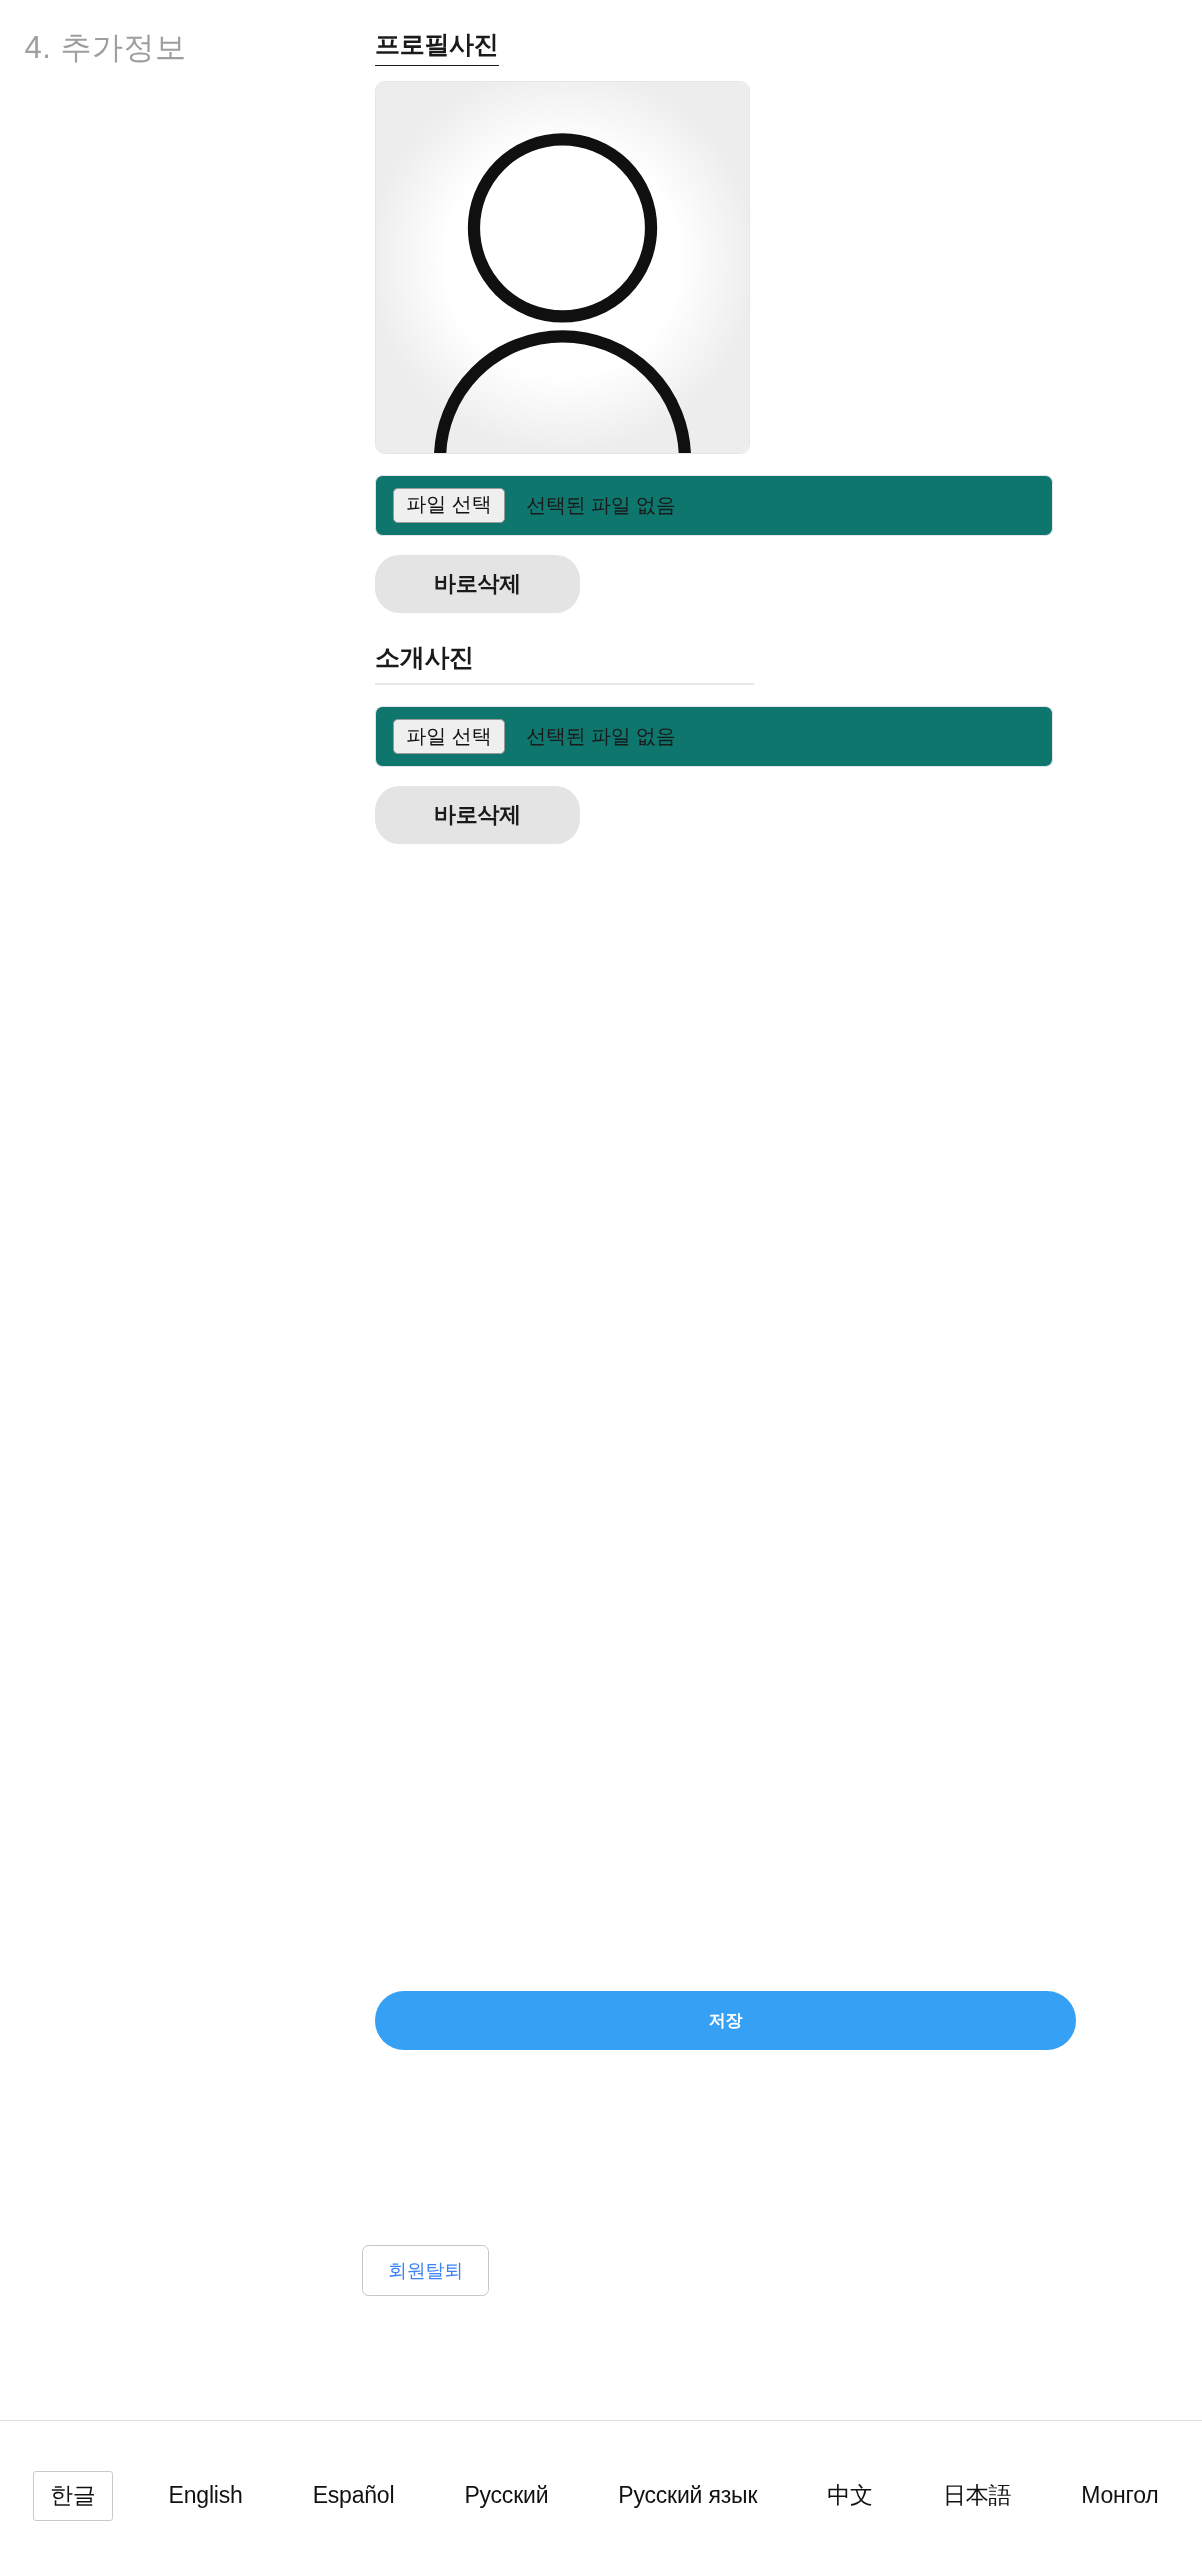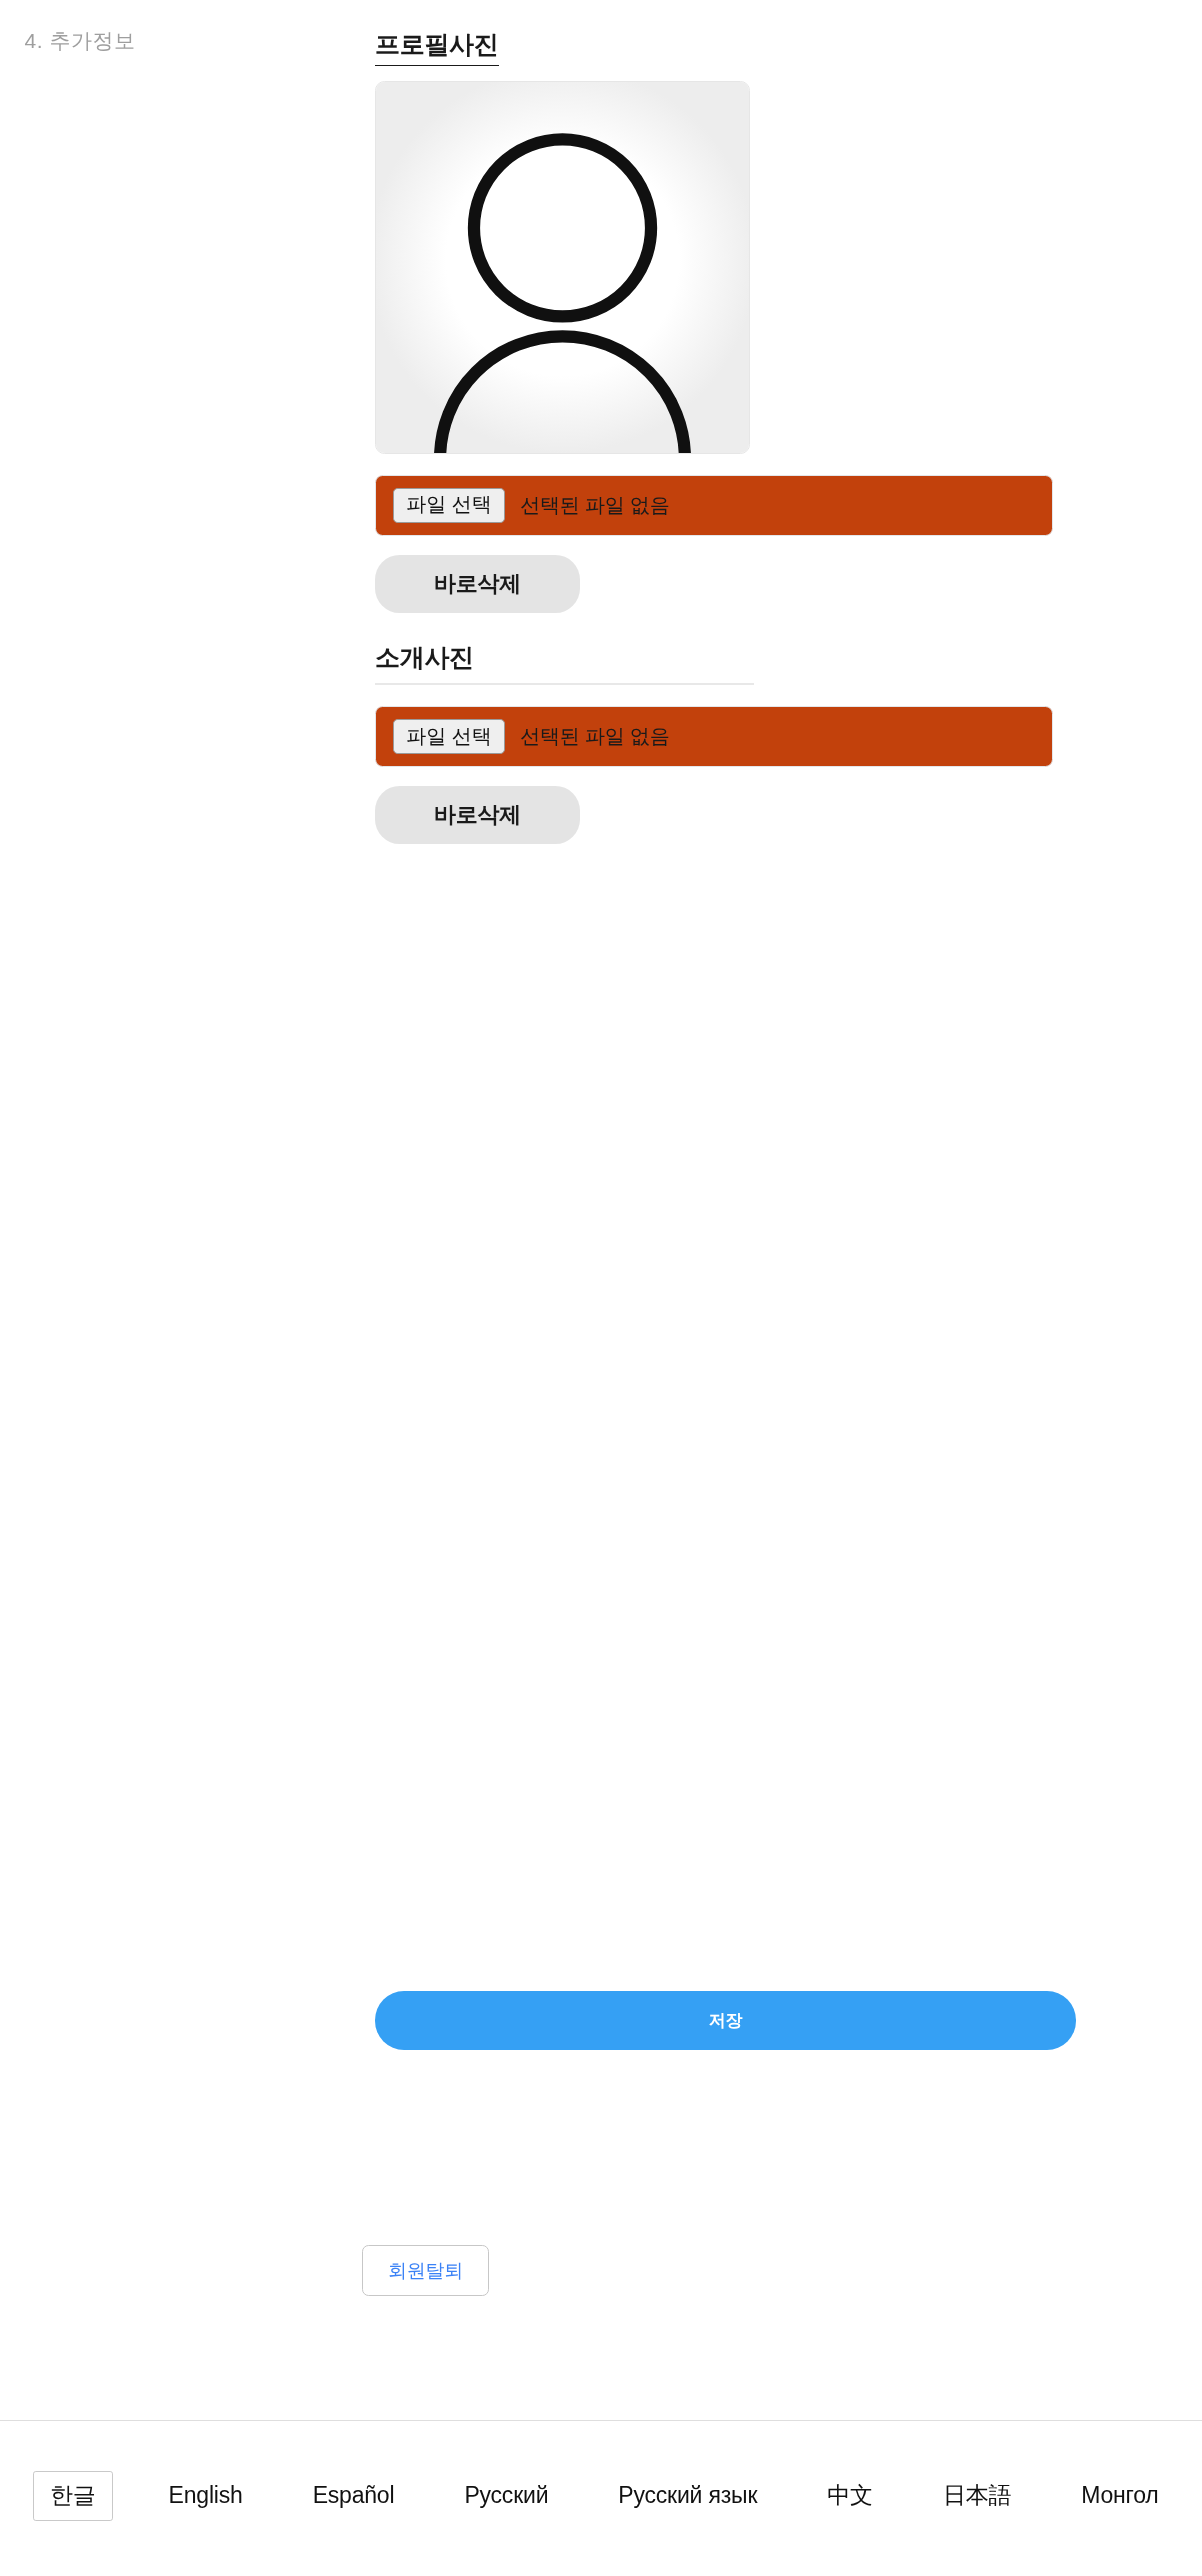--- a/index.html
+++ b/index.html
@@ -15,21 +15,21 @@
     min-height: 2576px;
     position: relative;
     overflow-x: hidden;
   }
 
   
   .section-title {
     position: absolute;
     left: 24.6px;
     top: 26.5px;
-    font-size: 21px;
+    font-size: 31px;
     font-weight: 400;
     color: #9e9e9e;
     letter-spacing: 0.5px;
     white-space: nowrap;
   }
 
   
   .form-column {
     position: absolute;
     left: 375px;
@@ -85,25 +85,25 @@
     height: 40px;
   }
 
   
   .file-row {
     margin-top: 21px;
     width: 678px;
     height: 61px;
     border: 0.9px solid #e3e6ea;
     border-radius: 7.6px;
-    background: #c2410c;
+    background: #0f766e;
     display: flex;
     align-items: center;
     padding: 0 17px;
-    gap: 15px;
+    gap: 21px;
   }
   .file-btn {
     font-family: inherit;
     font-size: 20px;
     color: #111;
     background: #efefef;
     border: 0.9px solid #9a9a9a;
     border-radius: 4.7px;
     padding: 4.7px 12.3px 6.6px 12.3px;
     line-height: 1.1;

